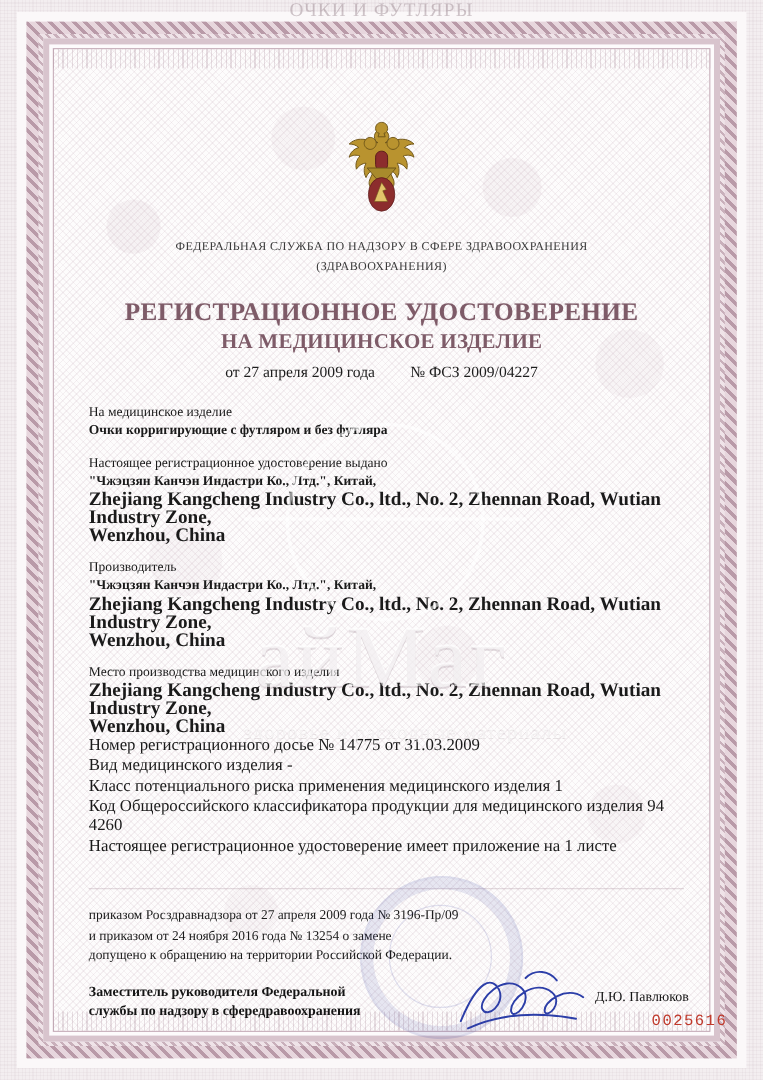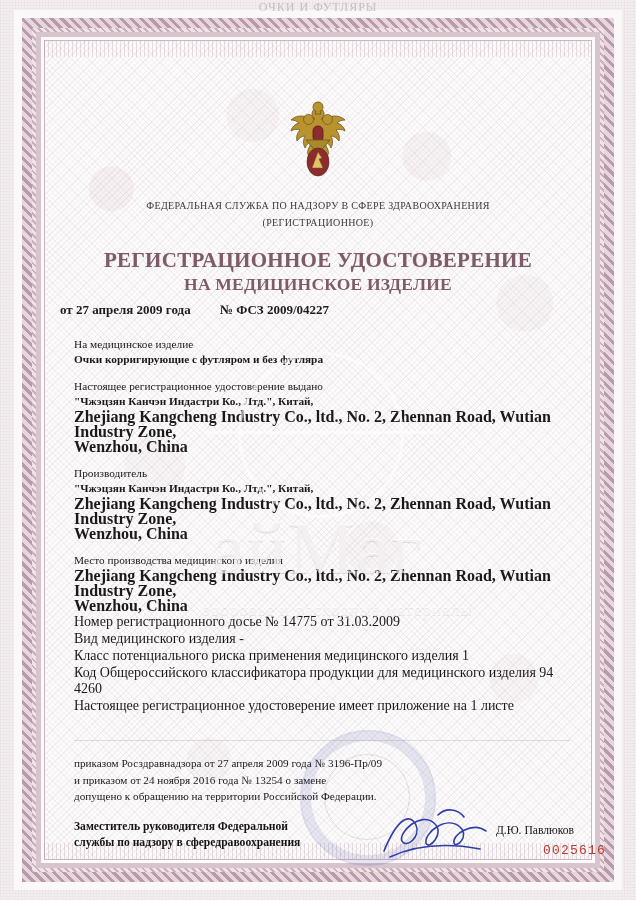--- a/index.html
+++ b/index.html
@@ -134,22 +134,22 @@
   }
   .title-sub {
     text-align: center;
     color: #7e5b68;
     font-weight: bold;
     font-size: 17.5px;
     letter-spacing: .2px;
     line-height: 22px;
   }
   .issue-line {
-    text-align: left;
-    font-weight: bold;
+    text-align: center;
+    font-weight: normal;
     font-size: 13px;
     color: #1d1d1d;
     margin-top: 7px;
   }
   .issue-line .num { margin-left: 26px; }
 
   .body {
     margin-top: 18px;
     padding-left: 14px;
     padding-right: 6px;
@@ -273,21 +273,21 @@
     color: rgba(255,255,255,0.62);
     letter-spacing: 1px;
     text-shadow: 0 1px 0 rgba(140,120,130,0.18);
     margin-left: 20px;
   }
   .wm-top {
     position: absolute;
     left: 0; top: 0;
     width: 636px;
     text-align: center;
-    font-size: 12px;
+    font-size: 16px;
     color: rgba(150,130,140,0.45);
     letter-spacing: 1px;
   }
   .wm-ring {
     position: absolute;
     left: 238px; top: 352px;
     width: 160px; height: 160px;
     border-radius: 50%;
     border: 3px solid rgba(255,255,255,0.55);
   }
@@ -327,21 +327,21 @@
         <g fill="#8c2d2d" stroke="#5a1b1b" stroke-width="0.6">
           <ellipse cx="42" cy="62" rx="11" ry="14"></ellipse>
         </g>
         <g fill="#e2c46a" stroke="#6e5518" stroke-width="0.5">
           <path d="M36 68 l6 -16 l4 6 l-3 1 l4 9 z"></path>
         </g>
       </svg>
     </div>
 
     <div class="agency">ФЕДЕРАЛЬНАЯ СЛУЖБА ПО НАДЗОРУ В СФЕРЕ ЗДРАВООХРАНЕНИЯ</div>
-    <div class="agency">(РЕГИСТРАЦИОННОЕ)</div>
+    <div class="agency">(ЗДРАВООХРАНЕНИЯ)</div>
 
     <div class="title-main">РЕГИСТРАЦИОННОЕ УДОСТОВЕРЕНИЕ</div>
     <div class="title-sub">НА МЕДИЦИНСКОЕ ИЗДЕЛИЕ</div>
 
     <div class="issue-line">
       <span>от  27 апреля 2009 года</span>
       <span class="num">№ ФСЗ 2009/04227</span>
     </div>
 
     <div class="body">

